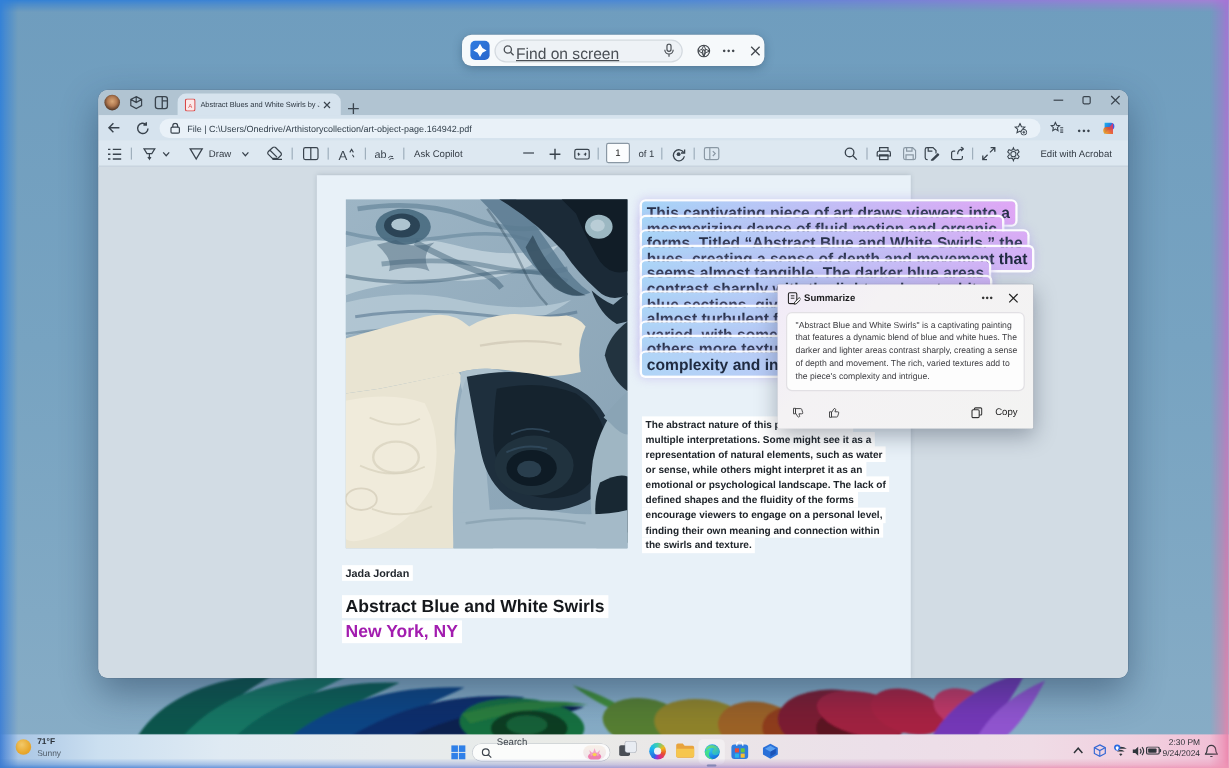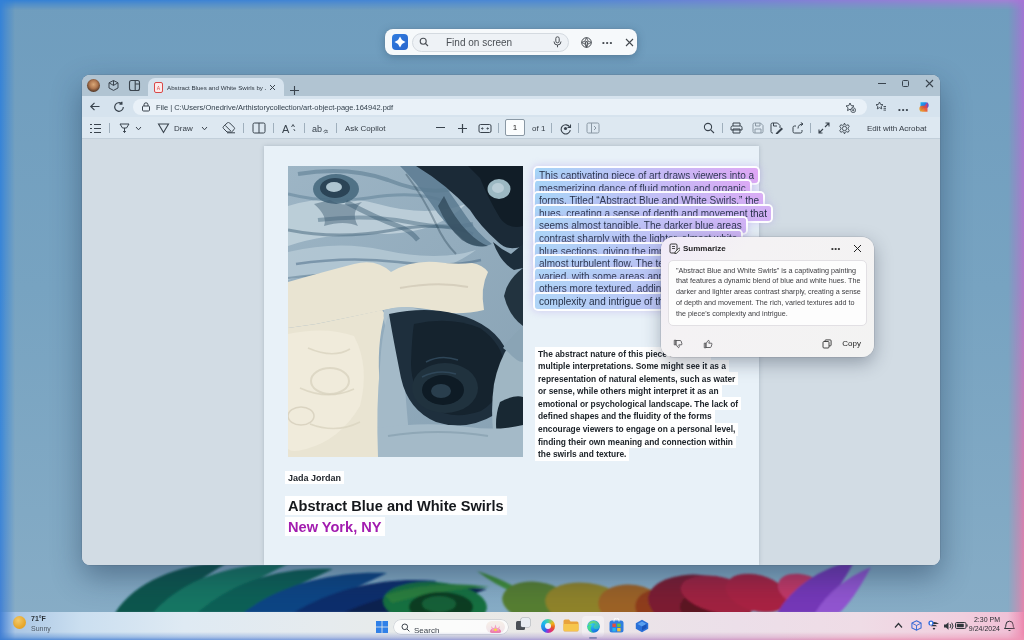--- a/index.html
+++ b/index.html
@@ -13,21 +13,21 @@
 
 .glowL { position:absolute; left:0; top:0; width:15px; height:640px; background:linear-gradient(to bottom,#3180d8 0%,#3585da 70%,#3f7dd4 100%); -webkit-mask-image:linear-gradient(to right, rgba(0,0,0,.95) 0, rgba(0,0,0,.6) 5px, rgba(0,0,0,0) 100%); mask-image:linear-gradient(to right, rgba(0,0,0,.95) 0, rgba(0,0,0,.6) 5px, rgba(0,0,0,0) 100%); z-index:90; }
 .glowT { position:absolute; left:0; top:0; width:1024px; height:10px; background:linear-gradient(to right,#2e7ed6 0%, #4a86d6 55%, #8d7cd8 82%, #a97ed6 100%); -webkit-mask-image:linear-gradient(to bottom, rgba(0,0,0,.92) 0, rgba(0,0,0,.5) 4px, rgba(0,0,0,0) 100%); mask-image:linear-gradient(to bottom, rgba(0,0,0,.92) 0, rgba(0,0,0,.5) 4px, rgba(0,0,0,0) 100%); z-index:90; }
 .glowR { position:absolute; right:0; top:0; width:16px; height:640px; background:linear-gradient(to bottom,#a671d6 0%, #b576c8 45%, #d87aae 75%, #ee84aa 100%); -webkit-mask-image:linear-gradient(to left, rgba(0,0,0,.95) 0, rgba(0,0,0,.55) 5px, rgba(0,0,0,0) 100%); mask-image:linear-gradient(to left, rgba(0,0,0,.95) 0, rgba(0,0,0,.55) 5px, rgba(0,0,0,0) 100%); z-index:90; }
 .glowB { position:absolute; left:0; bottom:0; width:1024px; height:8px; background:linear-gradient(to right,#3a7cd0 0%, #6d90d8 30%, #b394cc 60%, #e892b4 85%, #ee96b6 100%); -webkit-mask-image:linear-gradient(to top, rgba(0,0,0,.85) 0, rgba(0,0,0,.4) 3px, rgba(0,0,0,0) 100%); mask-image:linear-gradient(to top, rgba(0,0,0,.85) 0, rgba(0,0,0,.4) 3px, rgba(0,0,0,0) 100%); z-index:95; }
 
 
 #findbar { position:absolute; left:385px; top:29px; width:252px; height:26px; background:#f6f9fb; border-radius:8px; box-shadow:0 2px 8px rgba(30,60,90,.35), 0 0 0 .5px rgba(120,140,160,.4); z-index:50; }
 #findbar .blueic { position:absolute; left:7px; top:5px; width:16px; height:16px; border-radius:4px; background:linear-gradient(135deg,#2f7ce0,#2a66cc); }
 #findbar .pill { position:absolute; left:27px; top:3.5px; width:157px; height:19px; background:#eef2f6; border:0.5px solid #d4dae0; border-radius:10px; }
-#findbar .ftext { position:absolute; left:61px; top:8px; font-size:10px; color:#4a4f55; }
+#findbar .ftext { position:absolute; left:45px; top:8px; font-size:13px; color:#4a4f55;text-decoration:underline; }
 
 
 #win { position:absolute; left:82px; top:75px; width:858px; height:490px; border-radius:8px; background:#d5e1ec; box-shadow:0 12px 30px rgba(20,40,70,.42), 0 0 0 .5px rgba(100,120,140,.5); z-index:10; overflow:hidden; }
 #tabstrip { position:absolute; left:0; top:0; width:858px; height:21px; background:#b1c4d2; }
 #tab { position:absolute; left:66px; top:3px; width:136px; height:18px; background:#d6e3ee; border-radius:7px 7px 0 0; }
 #tab .title { position:absolute; left:19px; top:5.5px; font-size:6.2px; color:#2c3640; white-space:nowrap; width:99px; overflow:hidden; }
 #urlrow { position:absolute; left:0; top:21px; width:858px; height:21px; background:#d6e3ee; }
 #urlpill { position:absolute; left:51px; top:23.5px; width:734px; height:16px; background:#e9f1f8; border-radius:8px; z-index:2; }
 #urltext { position:absolute; left:23px; top:4px; font-size:7.5px; color:#33404c; }
 #toolbar { position:absolute; left:0; top:42px; width:858px; height:22px; background:#dde8f1; border-bottom:0.5px solid #c2cfda; }
@@ -36,30 +36,30 @@
 
 .tbtext { font-size:8px; color:#333b44; }
 .sep { position:absolute; width:1px; height:10px; background:#9fafbc; top:6px; }
 .tico { position:absolute; top:3px; }
 
 
 .chipline { white-space:nowrap; }
 .chip { display:inline-block; background:#fff; padding:1.5px 3px 1.5px 3px; }
 #para2 { position:absolute; left:271px; top:201px; width:225px; font-size:8.4px; font-weight:600; color:#20262c; }
 #para2 .chipline { height:12.6px; }
-#hl { position:absolute; left:271px; top:22px; width:230px; font-size:10px; font-weight:400; color:#1f2a40; }
+#hl { position:absolute; left:271px; top:22px; width:230px; font-size:13px; font-weight:700; color:#1f2a40; }
 .hline { height:12.62px; white-space:nowrap; }
 .hchip { display:inline-block; padding:2px 4px; border-radius:3px; box-shadow:0 0 0 2px rgba(255,255,255,.95), 0 0 7px 3px rgba(185,170,235,.45); }
 
 #byline { position:absolute; left:21px; top:325px; font-size:9px; font-weight:600; color:#23282e; }
 #title1 { position:absolute; left:21px; top:350px; font-size:14.6px; font-weight:700; color:#15181c; }
 #title2 { position:absolute; left:21px; top:371px; font-size:14.6px; font-weight:700; color:#a21caf; }
 
 
-#sumcard { position:absolute; left:648px; top:237px; width:213px; height:120px; border-radius:12px; background:linear-gradient(130deg,#f1eaf8 0%,#f4f2f4 30%,#f3f3f2 100%); box-shadow:0 6px 18px rgba(30,40,60,.35), 0 0 0 .5px rgba(140,140,150,.4); z-index:40;margin-left:13px; }
+#sumcard { position:absolute; left:648px; top:237px; width:213px; height:120px; border-radius:1px; background:linear-gradient(130deg,#f1eaf8 0%,#f4f2f4 30%,#f3f3f2 100%); box-shadow:0 6px 18px rgba(30,40,60,.35), 0 0 0 .5px rgba(140,140,150,.4); z-index:40; }
 #sumcard .hdr { position:absolute; left:22px; top:7px; font-size:8px; font-weight:700; color:#1c1c1e; }
 #sumbox { position:absolute; left:7px; top:23px; width:199px; height:66px; background:#fdfdfd; border:0.5px solid #e2e0e4; border-radius:5px; }
 #sumtext { position:absolute; left:7px; top:4.5px; width:189px; font-size:7.2px; line-height:10.8px; color:#3c3c40; }
 #copybtn { position:absolute; right:13px; bottom:9px; font-size:8px; color:#222; }
 
 
 #taskbar { position:absolute; left:0; top:612px; width:1024px; height:28px; background:linear-gradient(to right,#a3c1e2 0%, #cbdff0 8%, #dfeaf3 18%, #e6ebee 32%, #e9ebe7 45%, #eae7e8 55%, #ecdfe9 72%, #efdce6 84%, #f2cede 94%, #f0bcd4 100%); z-index:60; }
 #traytime { position:absolute; right:24px; top:3px; text-align:right; font-size:7px; color:#2a2e33; line-height:9px; }
 </style>
 </head>
@@ -407,21 +407,21 @@
         <rect x="0" y="0" width="5.6" height="5.6" fill="#2f80e8"></rect>
         <rect x="6.4" y="0" width="5.6" height="5.6" fill="#2f80e8"></rect>
         <rect x="0" y="6.4" width="5.6" height="5.6" fill="#2f80e8"></rect>
         <rect x="6.4" y="6.4" width="5.6" height="5.6" fill="#2f80e8"></rect>
       </svg>
     <div class="abs" style="left:394px; top:7.5px; width:114px; height:14px; border-radius:8px; background:rgba(255,255,255,.82); box-shadow:0 0 0 .5px rgba(160,170,185,.6);"></div>
     <svg class="abs" style="left:401px; top:10.5px;" width="9" height="9" viewBox="0 0 9 9">
         <circle cx="3.8" cy="3.8" r="2.8" fill="none" stroke="#3c434b" stroke-width="1"></circle>
         <path d="M6 6 L8.4 8.4" stroke="#3c434b" stroke-width="1"></path>
       </svg>
-    <div class="abs" style="left:414px; top:14px; font-size:8px; color:#3c434b;">Search</div>
+    <div class="abs" style="left:414px; top:2px; font-size:8px; color:#3c434b;">Search</div>
     <div class="abs" style="left:486px; top:8.5px; width:19px; height:12px; border-radius:6px; background:linear-gradient(180deg,#f7f0e8,#f0e3ea); overflow:hidden;"><svg width="19" height="12" viewBox="0 0 19 12">
           <ellipse cx="9.5" cy="8.5" rx="5.5" ry="3.4" fill="#ee7fae"></ellipse>
           <path d="M9.5 1.5 L11 6 L9.5 8 L8 6 Z" fill="#f4a0c4"></path>
           <path d="M5 3 L8.5 6.5 L6.5 8.5 Z" fill="#f4a0c4"></path>
           <path d="M14 3 L10.5 6.5 L12.5 8.5 Z" fill="#f4a0c4"></path>
           <ellipse cx="9.5" cy="6.8" rx="1.7" ry="1.4" fill="#f8d44c"></ellipse>
         </svg></div>
     <div class="abs" style="left:516px; top:9px; width:8.5px; height:8.5px; background:#4a4f56; border-radius:1.5px;"></div>
     <div class="abs" style="left:520.5px; top:5.5px; width:9px; height:9px; background:#e8ecf2; border-radius:1.5px; box-shadow:0 0 0 .5px rgba(120,130,145,.6);"></div>
     <div class="abs" style="left:541px; top:7px; width:14px; height:14px; border-radius:50%; background:conic-gradient(from 210deg, #2a6ae0, #18b8f0 90deg, #45d0a8 150deg, #f0b818 210deg, #e8542a 260deg, #d82a8a 310deg, #7a3ce8 345deg, #2a6ae0); ">

